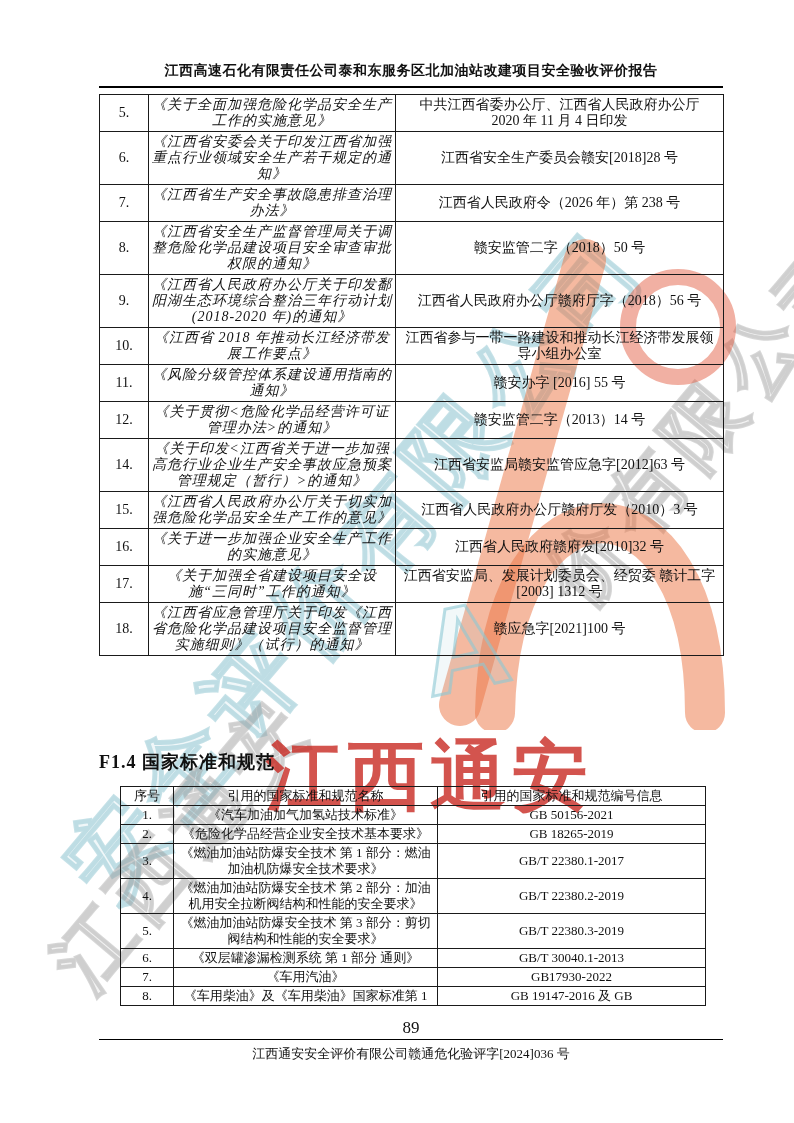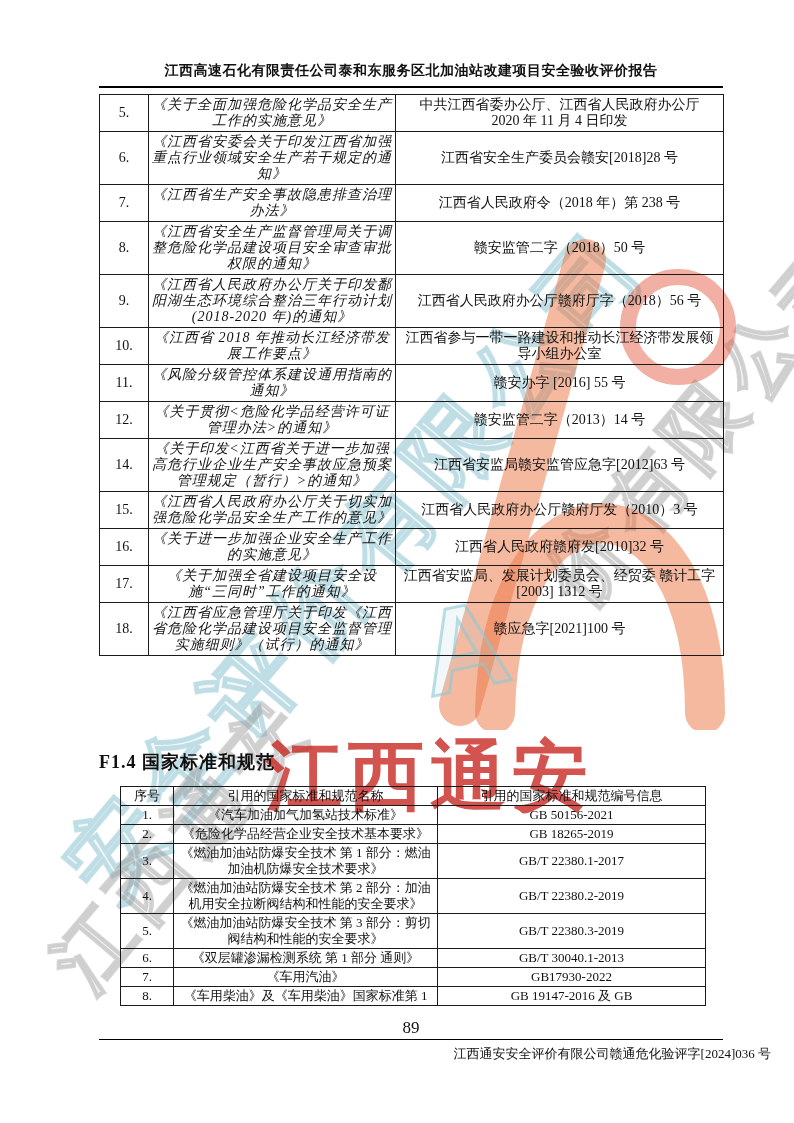--- a/index.html
+++ b/index.html
@@ -60,21 +60,21 @@
   .page-number {
     position:absolute; left:99px; top:1018px; width:624px;
     text-align:center; font-size:17px;
   }
   .footer-rule {
     position:absolute; left:99px; top:1039px; width:624px;
     border-bottom:1.5px solid #000;
   }
   .footer-row {
     position:absolute; left:99px; top:1045px; width:624px;
-    display:flex; justify-content:flex-end; font-size:13px;margin-left:48px;
+    display:flex; justify-content:center; font-size:13px;
   }
 </style>
 </head>
 <body>
 
 <div class="page">
 
   <div class="wm wm-diag" style="left:38px; top:845px; font-size:95px;">安全评价有限公司</div>
   <div class="wm wm-diag gray" style="left:522px; top:560px; font-size:80px;">价有限公司</div>
   <div class="wm wm-diag gray" style="left:30px; top:945px; font-size:78px;">江西通安</div>
@@ -107,21 +107,21 @@
 
   <tr>
     <td class="cell-no">6.</td>
     <td class="cell-name">《江西省安委会关于印发江西省加强重点行业领域安全生产若干规定的通知》</td>
     <td class="cell-info">江西省安全生产委员会赣安[2018]28 号</td>
   </tr>
 
   <tr>
     <td class="cell-no">7.</td>
     <td class="cell-name">《江西省生产安全事故隐患排查治理办法》</td>
-    <td class="cell-info">江西省人民政府令（2018 年）第 238 号</td>
+    <td class="cell-info">江西省人民政府令（2026 年）第 238 号</td>
   </tr>
 
   <tr>
     <td class="cell-no">8.</td>
     <td class="cell-name">《江西省安全生产监督管理局关于调整危险化学品建设项目安全审查审批权限的通知》</td>
     <td class="cell-info">赣安监管二字（2018）50 号</td>
   </tr>
 
   <tr>
     <td class="cell-no">9.</td>

